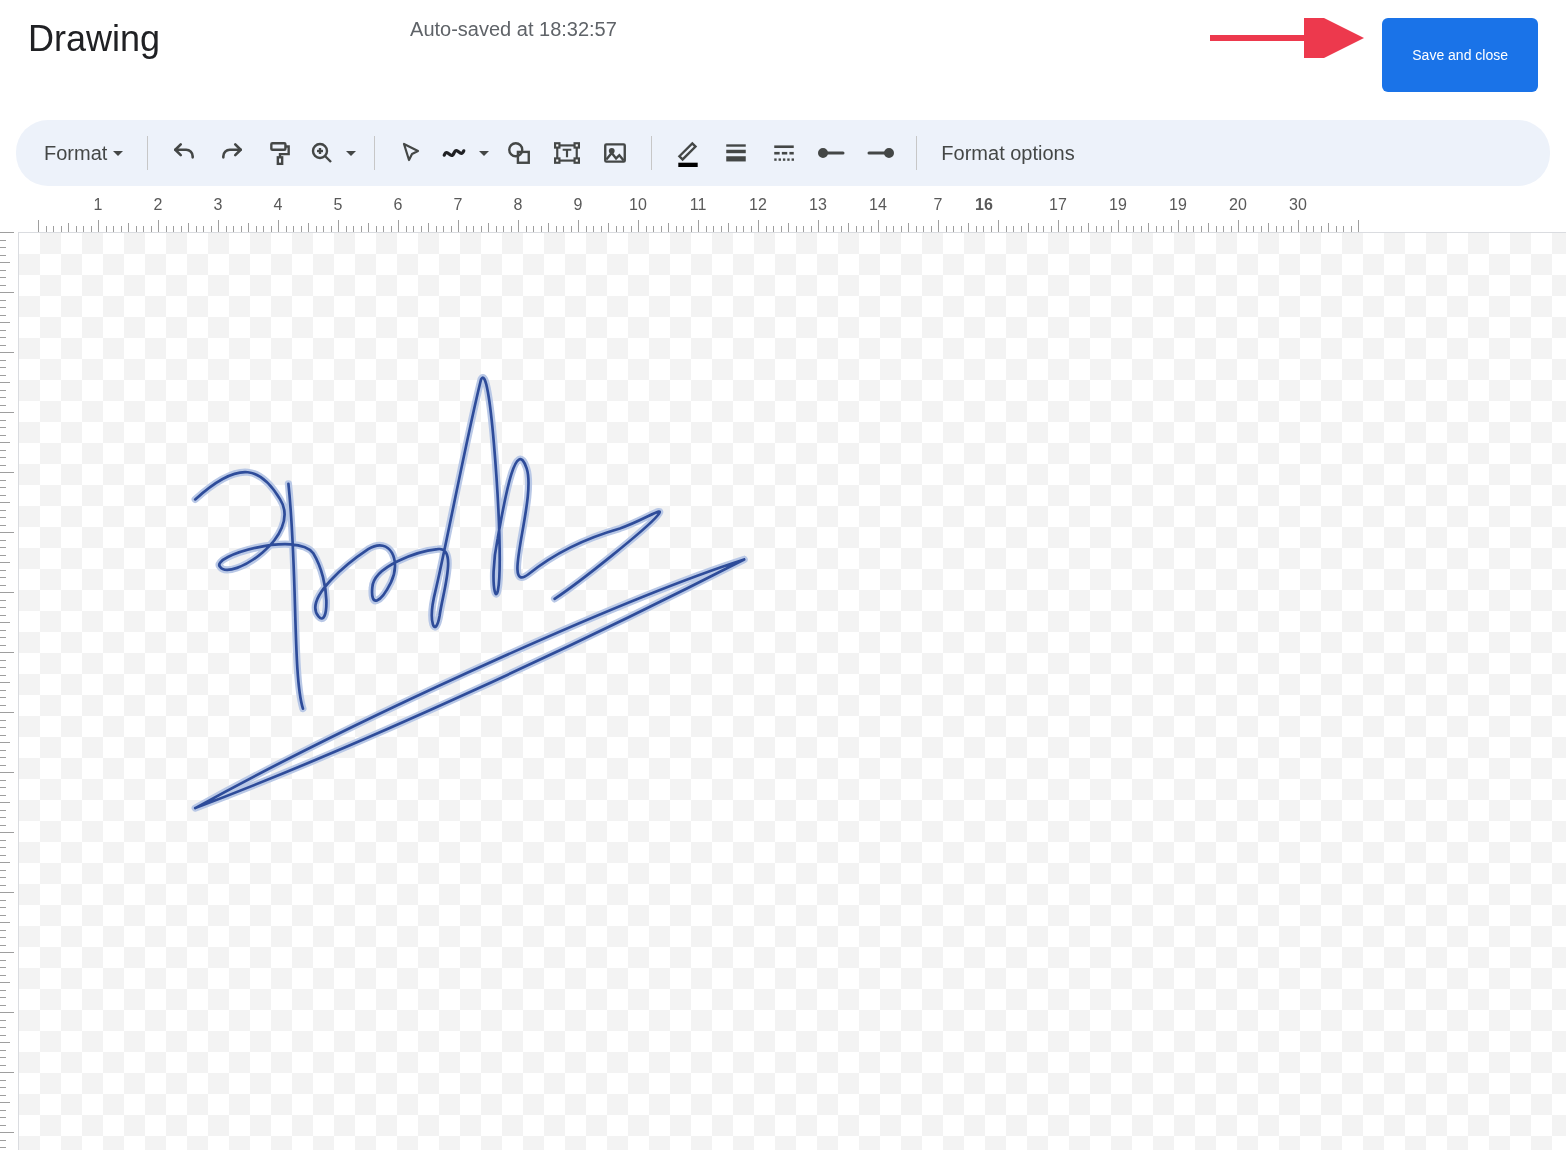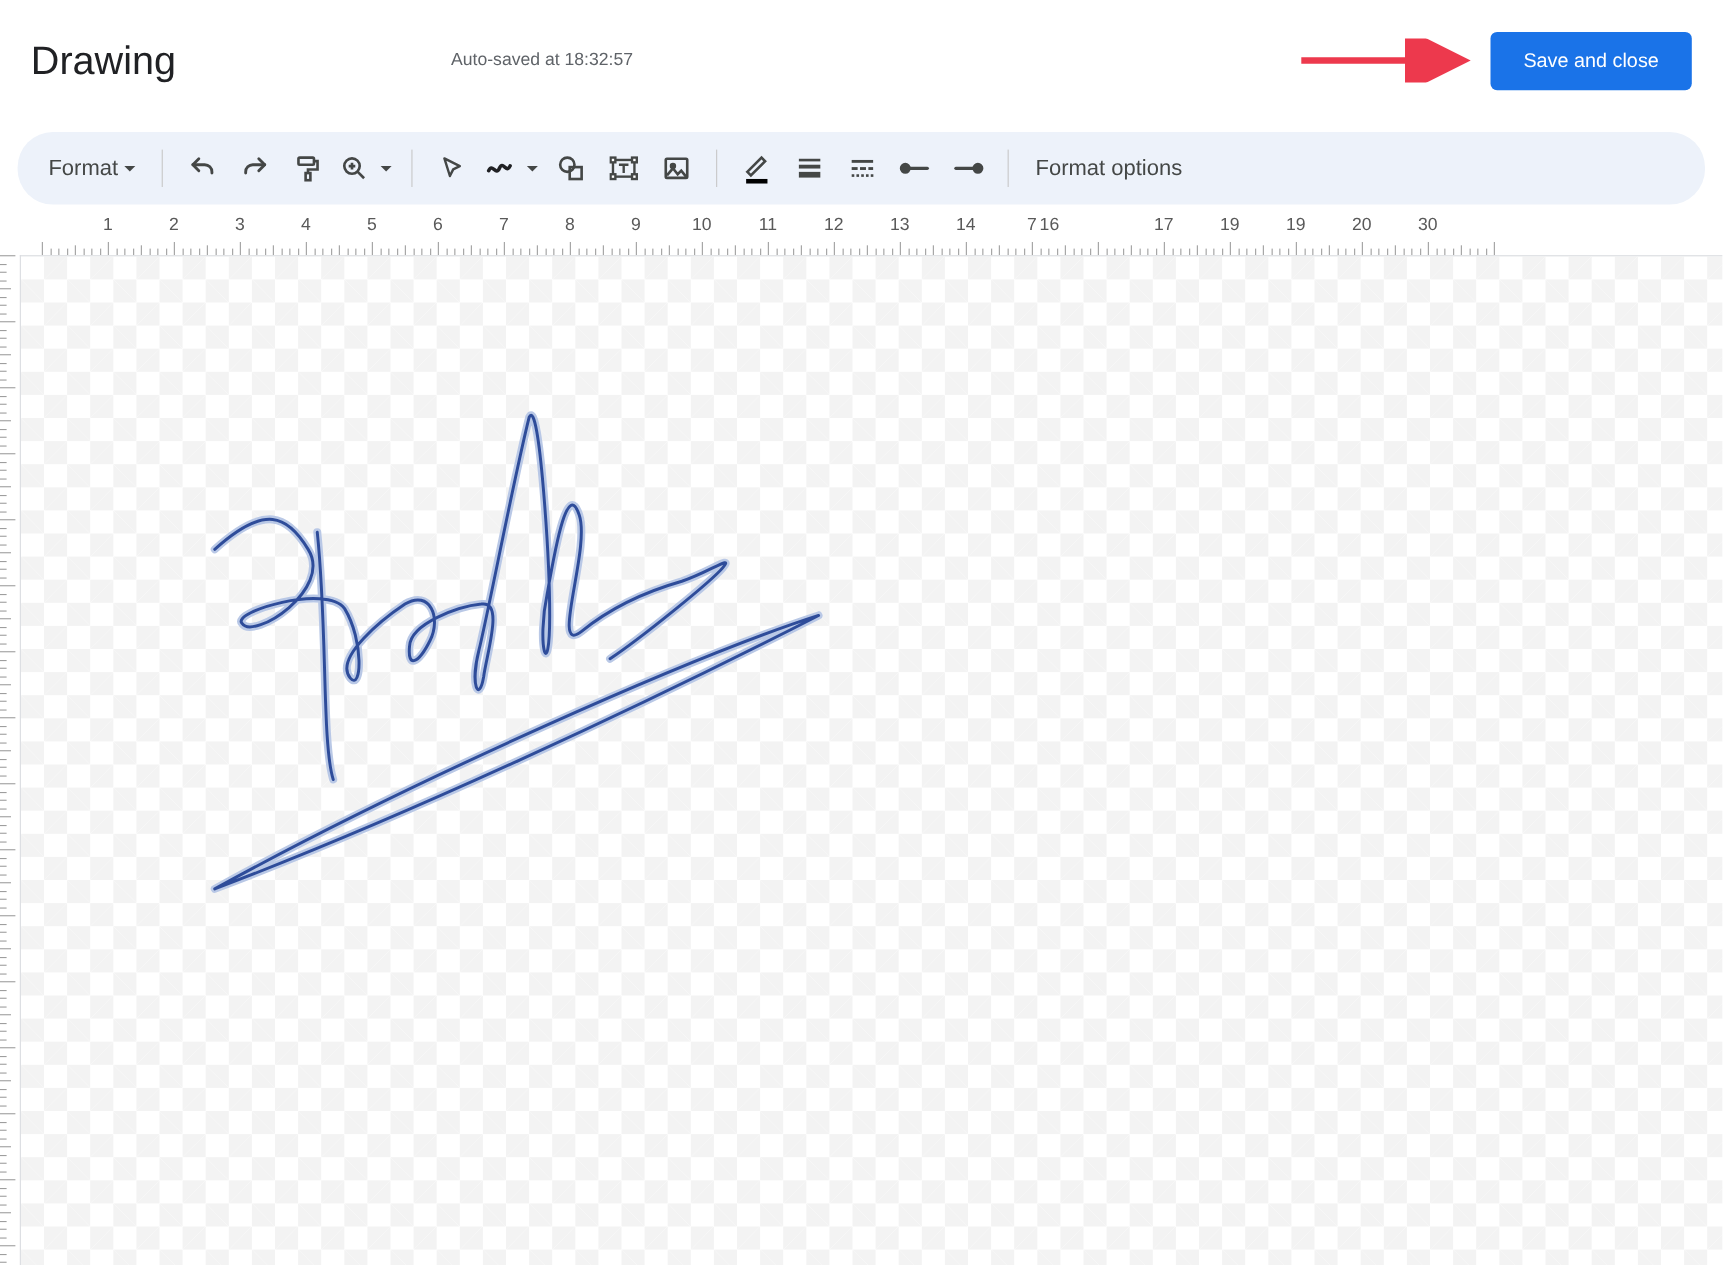--- a/index.html
+++ b/index.html
@@ -7,47 +7,46 @@
     margin: 0;
     font-family: "Google Sans", Arial, sans-serif;
     background: #fff;
     color: #3c4043;
     -webkit-font-smoothing: antialiased;
     overflow: hidden;
   }
   
   .header {
     display: flex;
-    align-items: center;
     padding: 18px 28px 0 28px;
     height: 92px;
   }
   .title {
     font-size: 36px;
     color: #202124;
     font-weight: 400;
     flex: 0 0 auto;
   }
   .autosave {
     flex: 1 1 auto;
     text-align: left;
     margin-left: 250px;
-    font-size: 16px;
+    font-size: 20px;
     color: #5f6368;
   }
   .arrow-annot {
     width: 160px;
     height: 40px;
     margin-right: 16px;
     flex: 0 0 auto;
   }
   .save-btn {
     background: #1a73e8;
     color: #fff;
-    font-size: 18px;
+    font-size: 14px;
     font-weight: 500;
     border: none;
     border-radius: 6px;
     padding: 16px 30px;
     cursor: pointer;
     flex: 0 0 auto;
   }
   
   .toolbar-wrap { padding: 28px 16px 0 16px; }
   .toolbar {
@@ -304,21 +303,21 @@
     <div class="num" style="left: 398px;">6</div>
     <div class="num" style="left: 458px;">7</div>
     <div class="num" style="left: 518px;">8</div>
     <div class="num" style="left: 578px;">9</div>
     <div class="num" style="left: 638px;">10</div>
     <div class="num" style="left: 698px;">11</div>
     <div class="num" style="left: 758px;">12</div>
     <div class="num" style="left: 818px;">13</div>
     <div class="num" style="left: 878px;">14</div>
     <div class="num" style="left: 938px;">7</div>
-    <div class="num" style="left: 954px;">16</div>
+    <div class="num" style="left: 984px; font-weight: bold;">16</div>
     <div class="num" style="left: 1058px;">17</div>
     <div class="num" style="left: 1118px;">19</div>
     <div class="num" style="left: 1178px;">19</div>
     <div class="num" style="left: 1238px;">20</div>
     <div class="num" style="left: 1298px;">30</div>
     <div class="tick" style="left: 38px; height: 12px;"></div>
     <div class="tick" style="left: 45.5px; height: 6px;"></div>
     <div class="tick" style="left: 53px; height: 6px;"></div>
     <div class="tick" style="left: 60.5px; height: 6px;"></div>
     <div class="tick" style="left: 68px; height: 9px;"></div>

